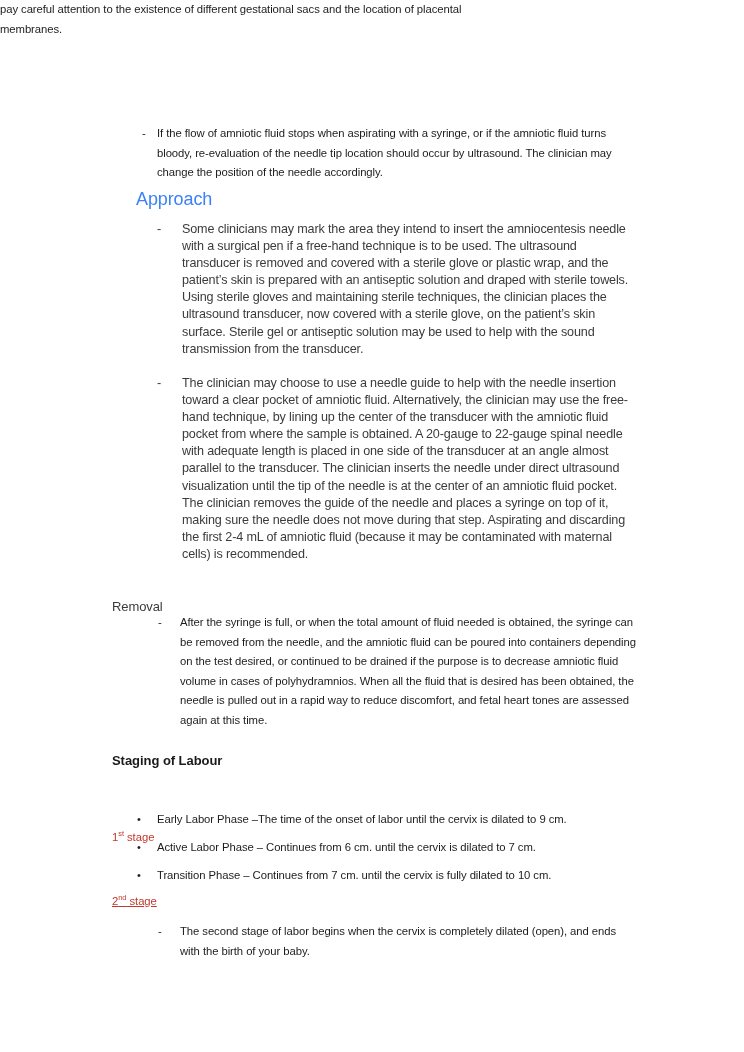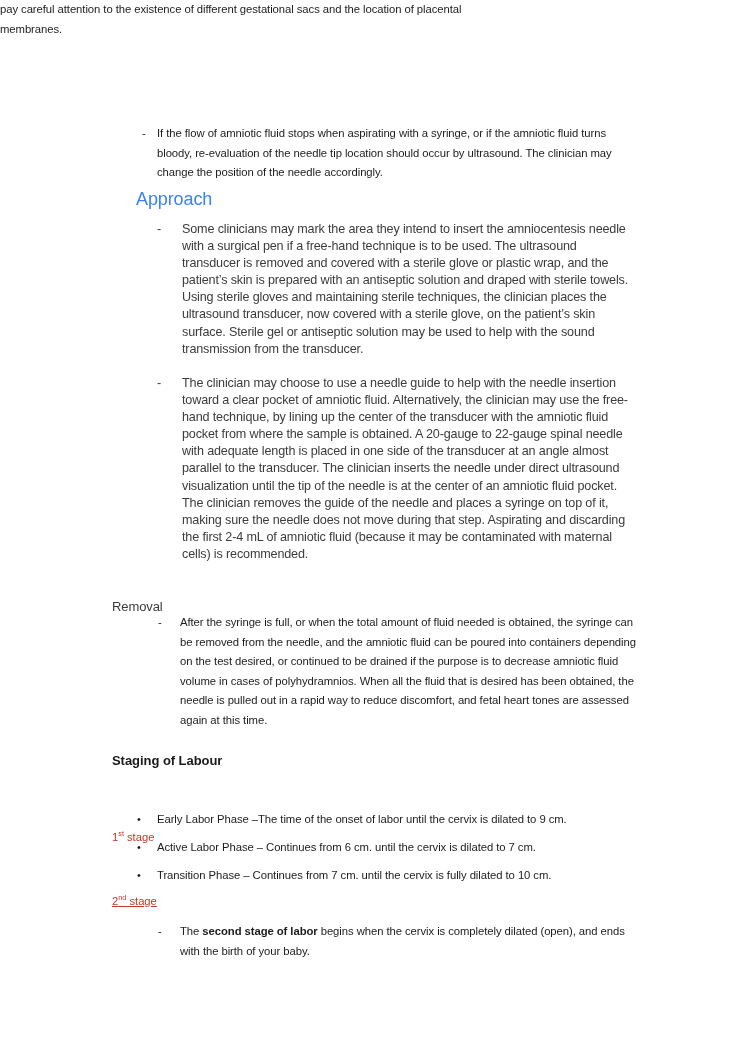--- a/index.html
+++ b/index.html
@@ -127,21 +127,21 @@
     font-size: 11px;
     line-height: 19px;
   }
   #bul-1 { top: 810px; }
   #bul-2 { top: 838px; }
   #bul-3 { top: 866px; }
 
   #row-stage2 { left: 158px; top: 922px; width: 478px; }
   #row-stage2 .dash { width: 22px; }
 
-  b.inline-bold { font-weight: bold; text-align: center; }
+  b.inline-bold { font-weight: normal; text-align: center; }
 </style>
 </head>
 <body>
 
 <div class="page">
 
   <div id="blk-top" class="calibri">
     <p class="cont">pay careful attention to the existence of different gestational sacs and the location of placental membranes.</p>
   </div>
 

